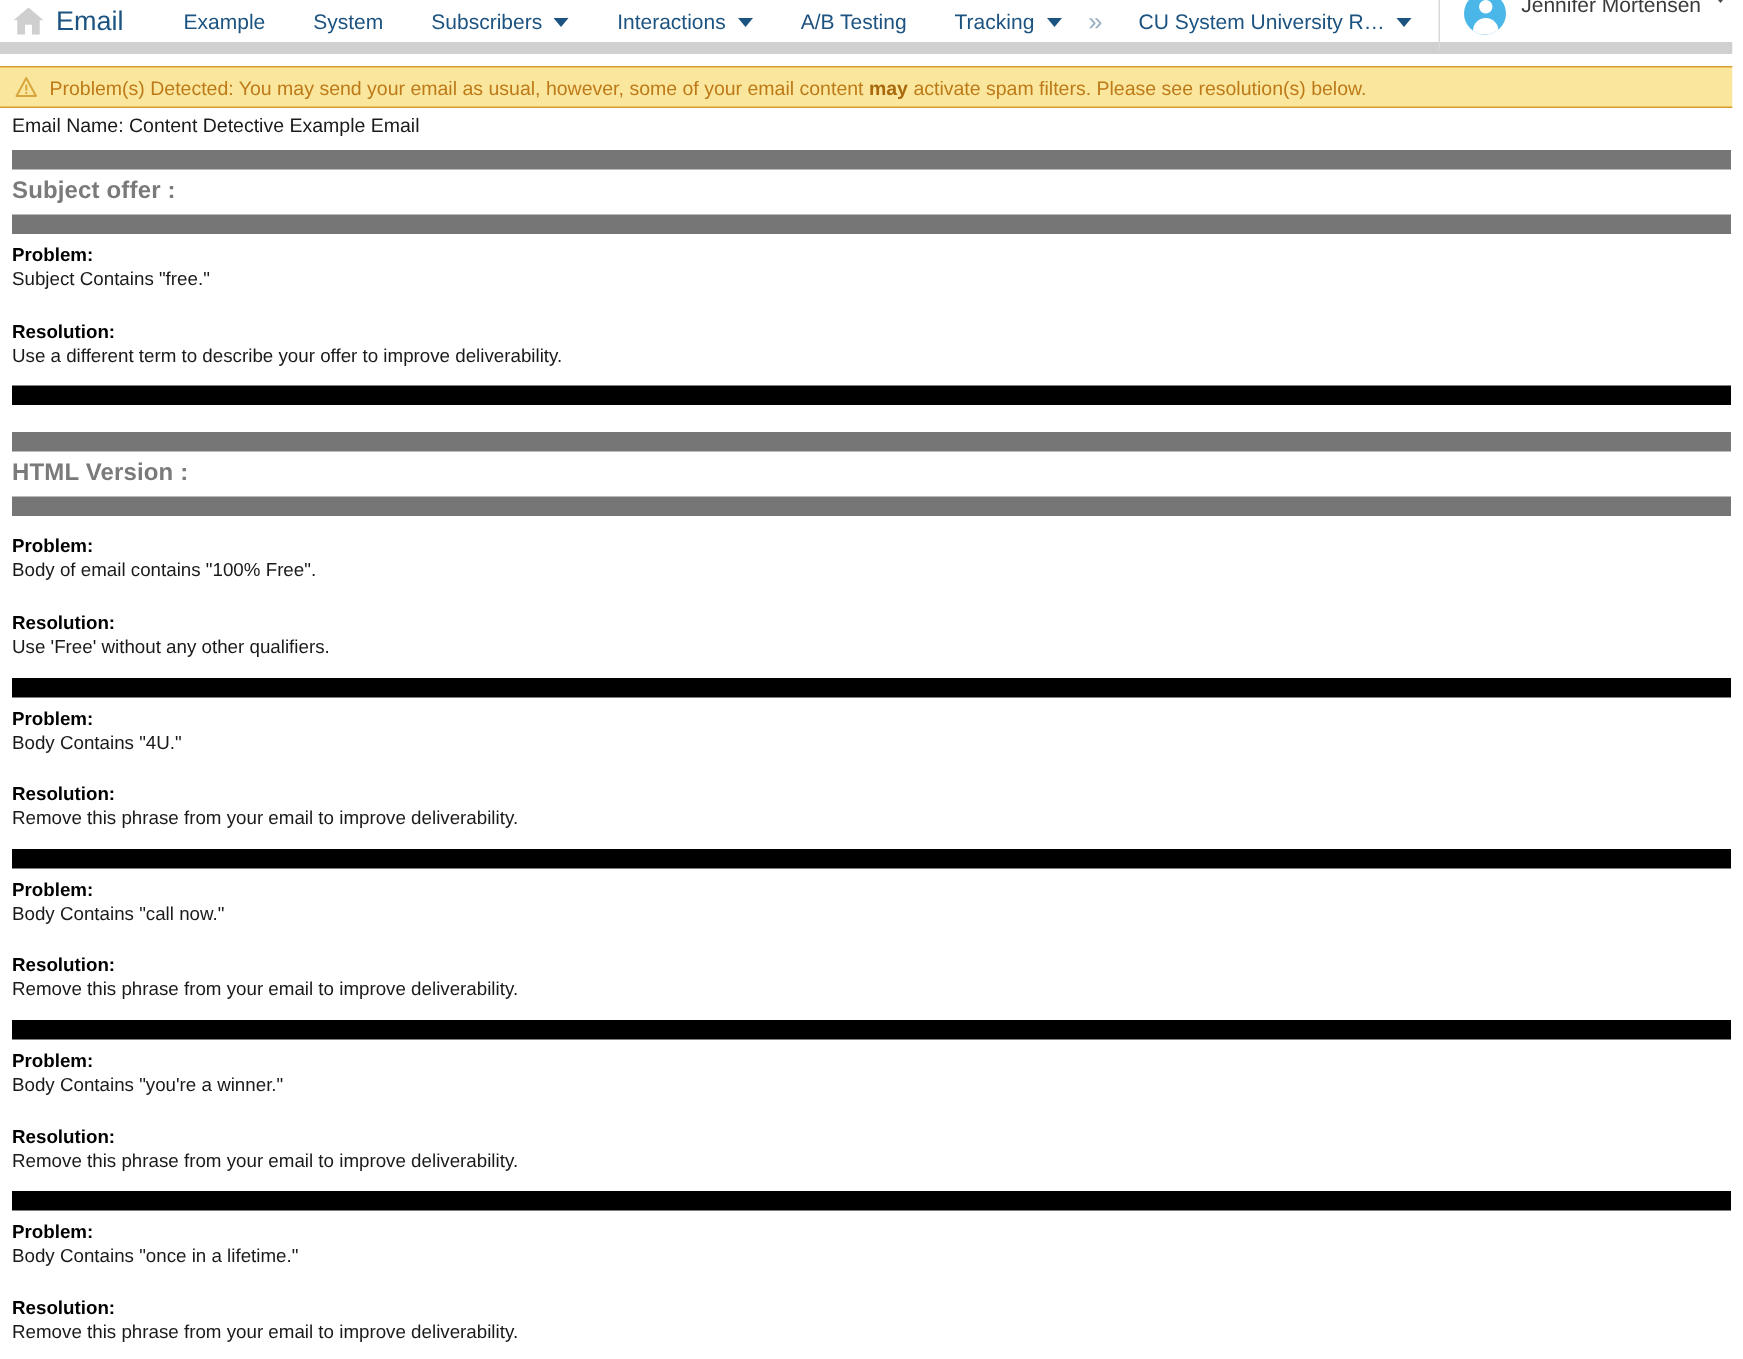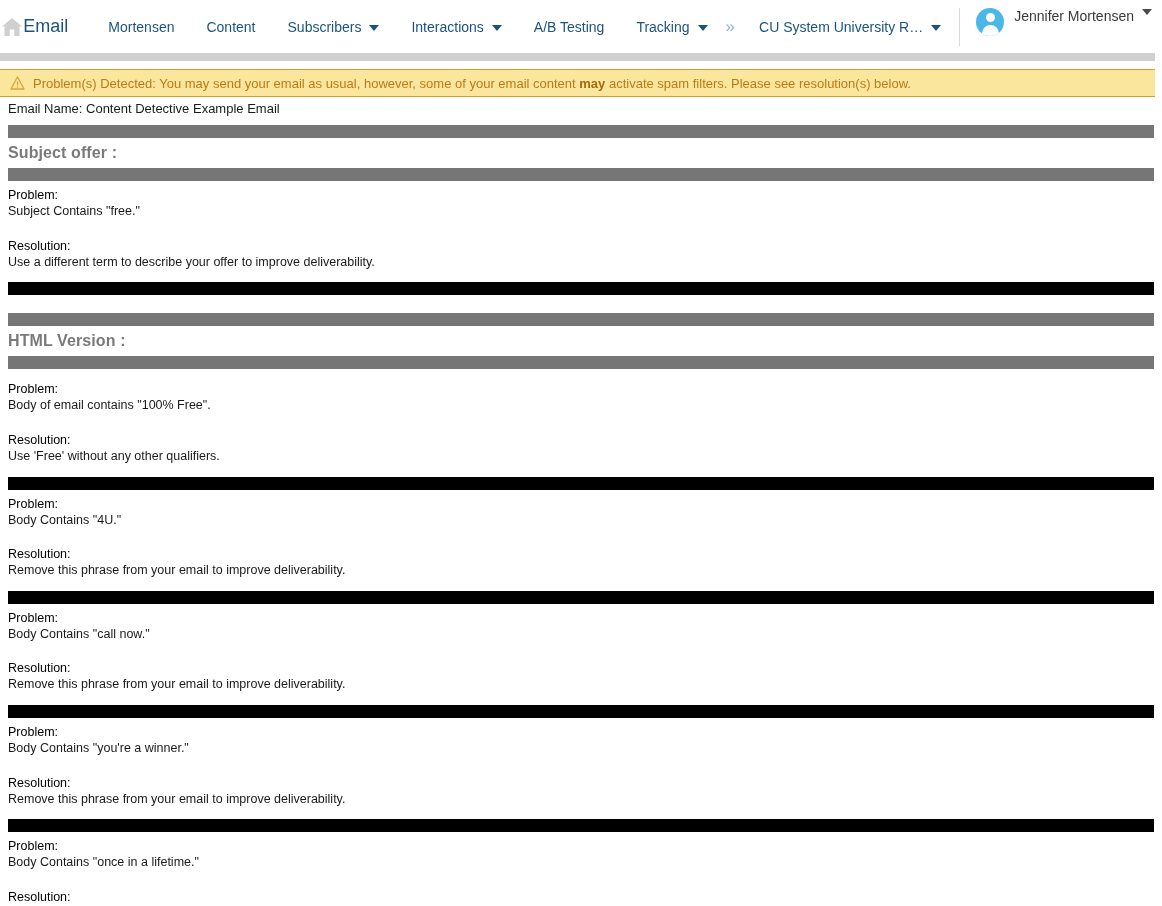--- a/index.html
+++ b/index.html
@@ -13,21 +13,21 @@
   body {
     width: 1162px;
     height: 906px;
     overflow: hidden;
     position: relative;
   }
 
   
   .topnav {
     position: relative;
-    height: 53px;
+    height: 28px;
     background: #ffffff;
     display: flex;
     align-items: center;
     padding: 0;
     width: 1162px;
   }
   .home-icon-wrap {
     width: 46px;
     display: flex;
     align-items: center;
@@ -206,21 +206,21 @@
     background: #000000;
     height: 13px;
     margin-left: 8px;
     width: 1146px;
   }
   .pr-block {
     padding-left: 8px;
   }
   .pr-label {
     font-size: 12.5px;
-    font-weight: normal;
+    font-weight: bold;
     color: #000000;
     padding-top: 7px;
     line-height: 1.2;
   }
   .pr-text {
     font-size: 12.5px;
     color: #1a1a1a;
     padding-top: 1px;
     padding-bottom: 2px;
     line-height: 1.25;
@@ -248,24 +248,24 @@
       <svg width="22" height="20" viewBox="0 0 22 20" xmlns="http://www.w3.org/2000/svg">
         <path d="M11 1 L21 9.5 L18.5 9.5 L18.5 19 L13.3 19 L13.3 12.5 L8.7 12.5 L8.7 19 L3.5 19 L3.5 9.5 L1 9.5 Z" fill="#cfcfcf"></path>
       </svg>
     </span>
   </div>
 
   <div class="app-title">Email</div>
 
   <div class="navlinks">
     <div class="navitem">
-      <span>Mortensen</span>
-    </div>
-    <div class="navitem">
-      <span>Content</span>
+      <span>Example</span>
+    </div>
+    <div class="navitem">
+      <span>System</span>
     </div>
     <div class="navitem">
       <span>Subscribers</span>
       <i class="caret"></i>
     </div>
     <div class="navitem">
       <span>Interactions</span>
       <i class="caret"></i>
     </div>
     <div class="navitem">

